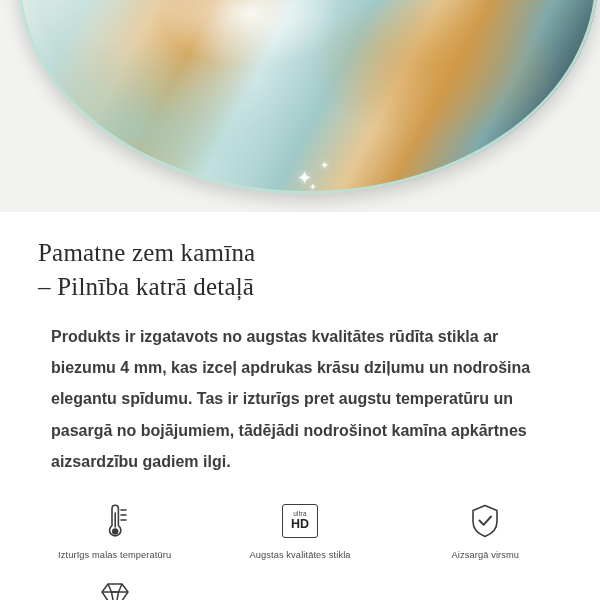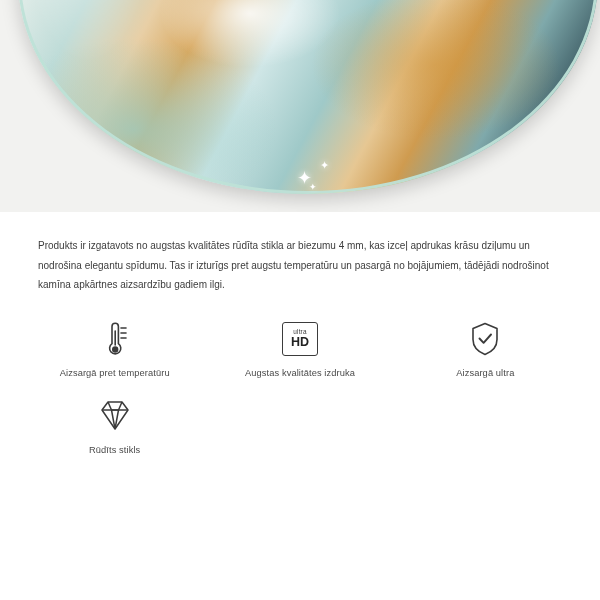--- a/index.html
+++ b/index.html
@@ -105,25 +105,26 @@
     color: #2b2b2b;
     font-weight: 400;
     margin: 0 0 18px 0;
     letter-spacing: 0.2px;
   }
   .headline .line {
     display: block;
   }
   .body-copy {
     font-family: "Liberation Sans", sans-serif;
-    font-size: 10px;
+    font-size: 16px;
     line-height: 1.95;
     color: #3d3d3d;
-    margin: 0;
+    margin: 13px;
     max-width: 530px;
+    font-weight: bold;
   }
 
   
   .features {
     margin-top: 22px;
     padding: 0 22px;
     display: grid;
     grid-template-columns: repeat(3, 1fr);
     row-gap: 16px;
   }
@@ -178,59 +179,63 @@
   <div class="hero">
     <div class="hero-bg"></div>
     <div class="glass-disc"></div>
     <div class="disc-edge"></div>
     <span class="sparkle s1">✦</span>
     <span class="sparkle s2">✦</span>
     <span class="sparkle s3">✦</span>
   </div>
 
   <div class="content">
+    <h1 class="headline">
+      <span class="line">Pamatne zem kamīna</span>
+      <span class="line">– Pilnība katrā detaļā</span>
+    </h1>
     <p class="body-copy">Produkts ir izgatavots no augstas kvalitātes rūdīta stikla ar biezumu 4 mm, kas izceļ apdrukas krāsu dziļumu un nodrošina elegantu spīdumu. Tas ir izturīgs pret augstu temperatūru un pasargā no bojājumiem, tādējādi nodrošinot kamīna apkārtnes aizsardzību gadiem ilgi.</p>
   </div>
 
   <div class="features">
 
     <div class="feature">
       <div class="feature-icon">
         <svg width="40" height="42" viewBox="0 0 40 42">
           <g fill="none" stroke="#3b3b3b" stroke-width="1.6" stroke-linecap="round">
             <path d="M17 8.5a3.2 3.2 0 0 1 6.4 0v17.2a5.6 5.6 0 1 1-6.4 0z"></path>
             <line x1="20.2" y1="13" x2="20.2" y2="27"></line>
             <line x1="26" y1="10" x2="31" y2="10"></line>
             <line x1="26" y1="15" x2="31" y2="15"></line>
             <line x1="26" y1="20" x2="31" y2="20"></line>
           </g>
           <circle cx="20.2" cy="31.5" r="3.2" fill="#3b3b3b"></circle>
         </svg>
       </div>
-      <div class="feature-label">Aizsargā pret temperatūru</div>
+      <div class="feature-label">Izturīgs malas temperatūru</div>
     </div>
 
     <div class="feature">
       <div class="feature-icon">
         <div class="hd-badge">
           <span class="ultra">ultra</span>
           <span class="hd">HD</span>
         </div>
       </div>
-      <div class="feature-label">Augstas kvalitātes izdruka</div>
+      <div class="feature-label">Augstas kvalitātes stikla</div>
     </div>
 
     <div class="feature">
       <div class="feature-icon">
         <svg width="40" height="42" viewBox="0 0 40 42">
           <path d="M20 5.5 L32 10.5 V21.5 C32 29 26.5 34 20 36.5 C13.5 34 8 29 8 21.5 V10.5 Z" fill="none" stroke="#3b3b3b" stroke-width="1.6" stroke-linejoin="round"></path>
           <path d="M14.5 20.5 L18.6 24.8 L26 16.5" fill="none" stroke="#3b3b3b" stroke-width="1.9" stroke-linecap="round" stroke-linejoin="round"></path>
         </svg>
       </div>
-      <div class="feature-label">Aizsargā ultra</div>
+      <div class="feature-label">Aizsargā virsmu</div>
     </div>
 
     <div class="feature">
       <div class="feature-icon">
         <svg width="44" height="40" viewBox="0 0 44 40">
           <g stroke="#3b3b3b" stroke-width="1.5" fill="none" stroke-linejoin="round">
             <path d="M9 14 L15 6 L29 6 L35 14 L22 33 Z"></path>
             <path d="M9 14 H35"></path>
             <path d="M15 6 L18.5 14 L22 33"></path>
             <path d="M29 6 L25.5 14 L22 33"></path>

